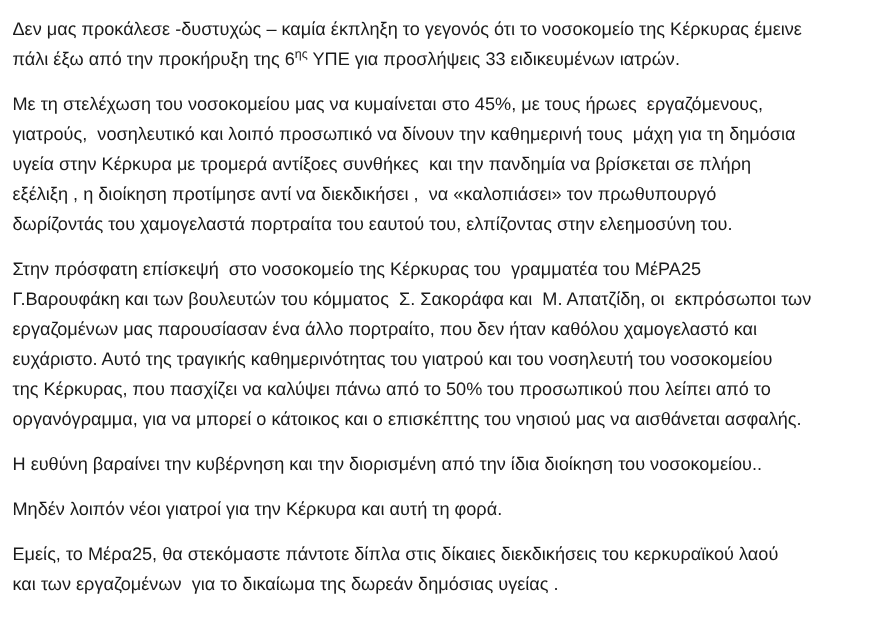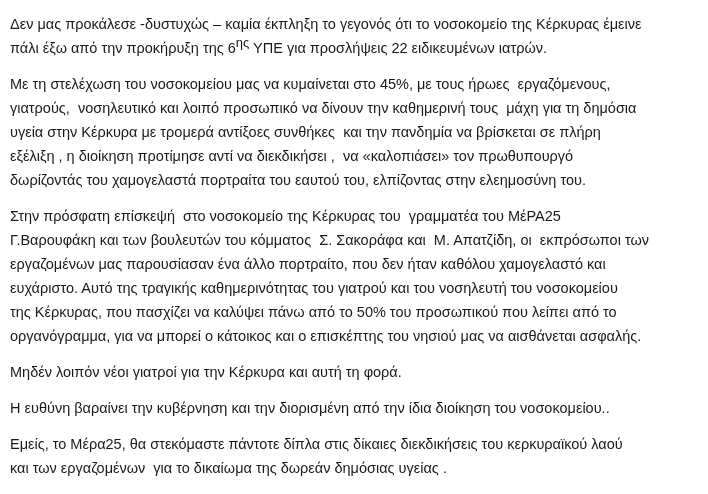--- a/index.html
+++ b/index.html
@@ -24,39 +24,39 @@
     background: #ffffff;
   }
   .para {
     margin: 0 0 12px 0;
     white-space: pre;
   }
   .para:last-child {
     margin-bottom: 12px;
   }
   sup.ordinal {
-    font-size: 13px;
+    font-size: 10px;
     line-height: 0;
     vertical-align: super;
   }
 </style>
 </head>
 <body>
 
 <div class="page">
   <p class="para"><span>Δεν μας προκάλεσε -δυστυχώς – καμία έκπληξη το γεγονός ότι το νοσοκομείο της Κέρκυρας έμεινε
-πάλι έξω από την προκήρυξη της 6</span><sup class="ordinal">ης</sup><span> ΥΠΕ για προσλήψεις 22 ειδικευμένων ιατρών.</span></p>
+πάλι έξω από την προκήρυξη της 6</span><sup class="ordinal">ης</sup><span> ΥΠΕ για προσλήψεις 33 ειδικευμένων ιατρών.</span></p>
   <p class="para">Με τη στελέχωση του νοσοκομείου μας να κυμαίνεται στο 45%, με τους ήρωες  εργαζόμενους,
 γιατρούς,  νοσηλευτικό και λοιπό προσωπικό να δίνουν την καθημερινή τους  μάχη για τη δημόσια
 υγεία στην Κέρκυρα με τρομερά αντίξοες συνθήκες  και την πανδημία να βρίσκεται σε πλήρη
 εξέλιξη , η διοίκηση προτίμησε αντί να διεκδικήσει ,  να «καλοπιάσει» τον πρωθυπουργό
 δωρίζοντάς του χαμογελαστά πορτραίτα του εαυτού του, ελπίζοντας στην ελεημοσύνη του.</p>
   <p class="para">Στην πρόσφατη επίσκεψή  στο νοσοκομείο της Κέρκυρας του  γραμματέα του ΜέΡΑ25
 Γ.Βαρουφάκη και των βουλευτών του κόμματος  Σ. Σακοράφα και  Μ. Απατζίδη, οι  εκπρόσωποι των
 εργαζομένων μας παρουσίασαν ένα άλλο πορτραίτο, που δεν ήταν καθόλου χαμογελαστό και
 ευχάριστο. Αυτό της τραγικής καθημερινότητας του γιατρού και του νοσηλευτή του νοσοκομείου
 της Κέρκυρας, που πασχίζει να καλύψει πάνω από το 50% του προσωπικού που λείπει από το
 οργανόγραμμα, για να μπορεί ο κάτοικος και ο επισκέπτης του νησιού μας να αισθάνεται ασφαλής.</p>
+  <p class="para">Η ευθύνη βαραίνει την κυβέρνηση και την διορισμένη από την ίδια διοίκηση του νοσοκομείου..</p>
   <p class="para">Μηδέν λοιπόν νέοι γιατροί για την Κέρκυρα και αυτή τη φορά.</p>
-  <p class="para">Η ευθύνη βαραίνει την κυβέρνηση και την διορισμένη από την ίδια διοίκηση του νοσοκομείου..</p>
   <p class="para">Εμείς, το Μέρα25, θα στεκόμαστε πάντοτε δίπλα στις δίκαιες διεκδικήσεις του κερκυραϊκού λαού
 και των εργαζομένων  για το δικαίωμα της δωρεάν δημόσιας υγείας .</p>
 </div>
 
 </body></html>

